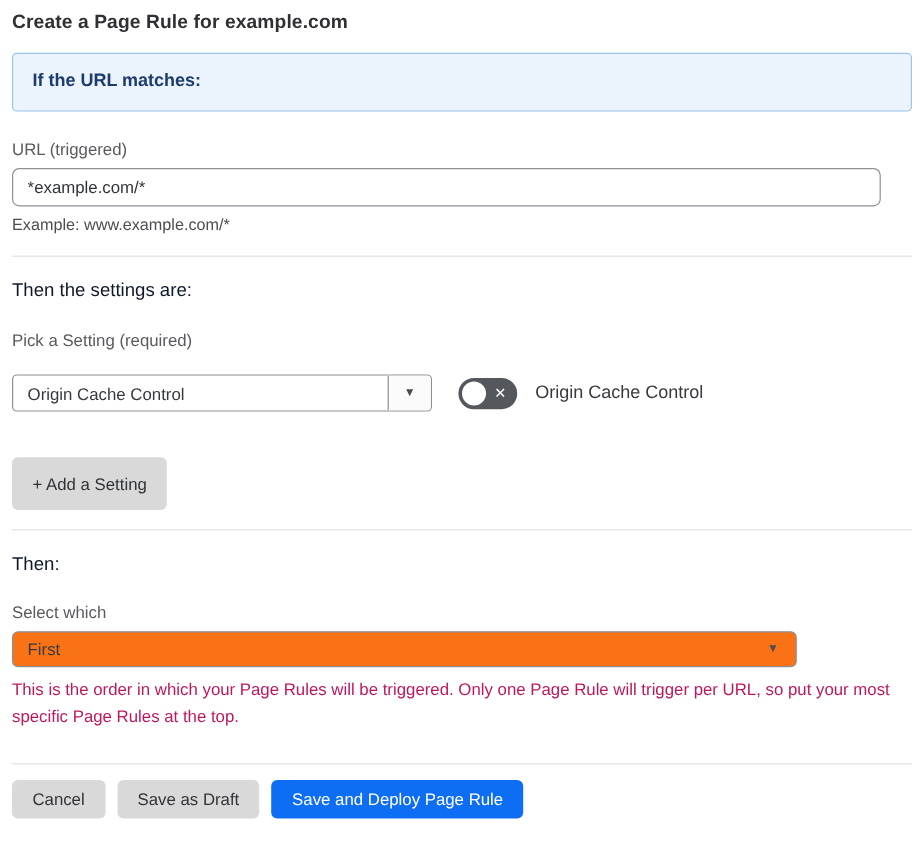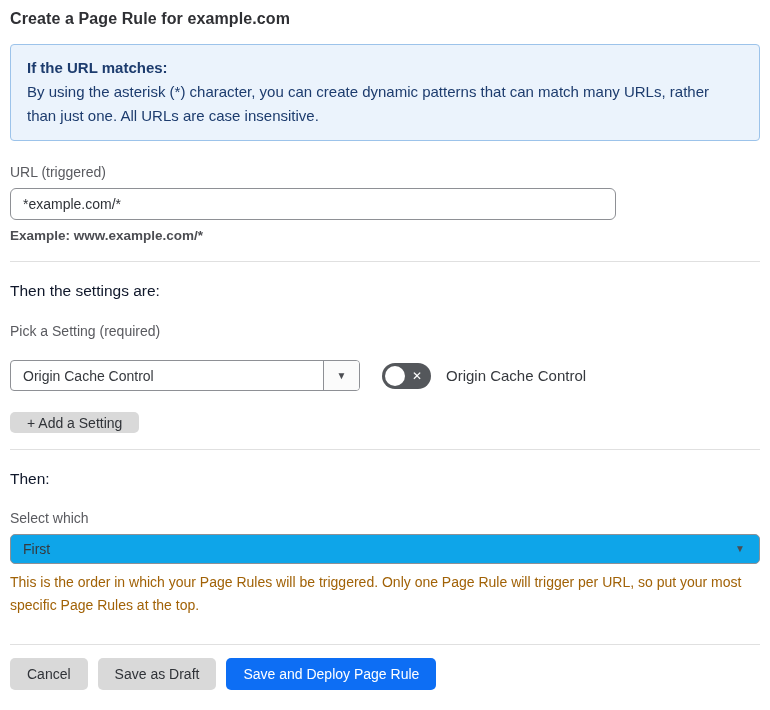--- a/index.html
+++ b/index.html
@@ -39,26 +39,25 @@
   
   .field-label {
     font-size: 14px;
     color: #595a5f;
     margin-top: 23px;
   }
   .helper-text {
     font-size: 13.5px;
     color: #4c4d52;
     margin-top: 8px;
-    font-weight: bold;
   }
   
   .text-input {
     display: block;
-    width: 606px;
+    width: 724px;
     height: 32px;
     margin-top: 8px;
     border: 1px solid #8e9095;
     border-radius: 6px;
     padding: 0 12px;
     font-family: "Liberation Sans", sans-serif;
     font-size: 14px;
     color: #303338;
     background: #fff;
     outline: none;
@@ -151,61 +150,60 @@
     height: 32px;
     padding: 0 17px;
     border: none;
     border-radius: 5px;
     font-family: "Liberation Sans", sans-serif;
     font-size: 14px;
     cursor: pointer;
   }
   .btn-gray { background: #d9d9d9; color: #303338; }
   .btn-blue { background: #0d6ef4; color: #ffffff; }
-  .add-setting-btn { margin-top: 21px; height: 21px; }
+  .add-setting-btn { margin-top: 38px; height: 44px; }
   
   .order-select {
     display: flex;
     align-items: center;
-    width: 750px;
+    width: 654px;
     height: 30px;
     margin-top: 8px;
     border: 1px solid #8e9095;
     border-radius: 5px;
-    background: #0ea5e9;
+    background: #f97316;
     padding: 0 14px 0 12px;
     font-size: 14px;
     color: #36393e;
     cursor: pointer;
   }
   .order-select .select-value { flex: 1; }
   .order-helper {
     font-size: 14px;
     line-height: 23px;
-    color: #a16207;
+    color: #be185d;
     margin-top: 7px;
     width: 750px;
   }
   .footer-row {
     display: flex;
     align-items: center;
     gap: 10px;
     margin-top: 13px;
   }
 </style>
 </head>
 <body>
 
 
 
 <h1 class="page-title">Create a Page Rule for example.com</h1>
 
 <div class="info-box">
   <div class="info-heading">If the URL matches:</div>
-  <div class="info-body">By using the asterisk (*) character, you can create dynamic patterns that can match many URLs, rather than just one. All URLs are case insensitive.</div>
 </div>
 
 <div class="field-label">URL (triggered)</div>
 <input class="text-input" type="text" value="*example.com/*" style="">
 <div class="helper-text">Example: www.example.com/*</div>
 
 <hr class="divider">
 
 <div class="section-heading">Then the settings are:</div>
 

